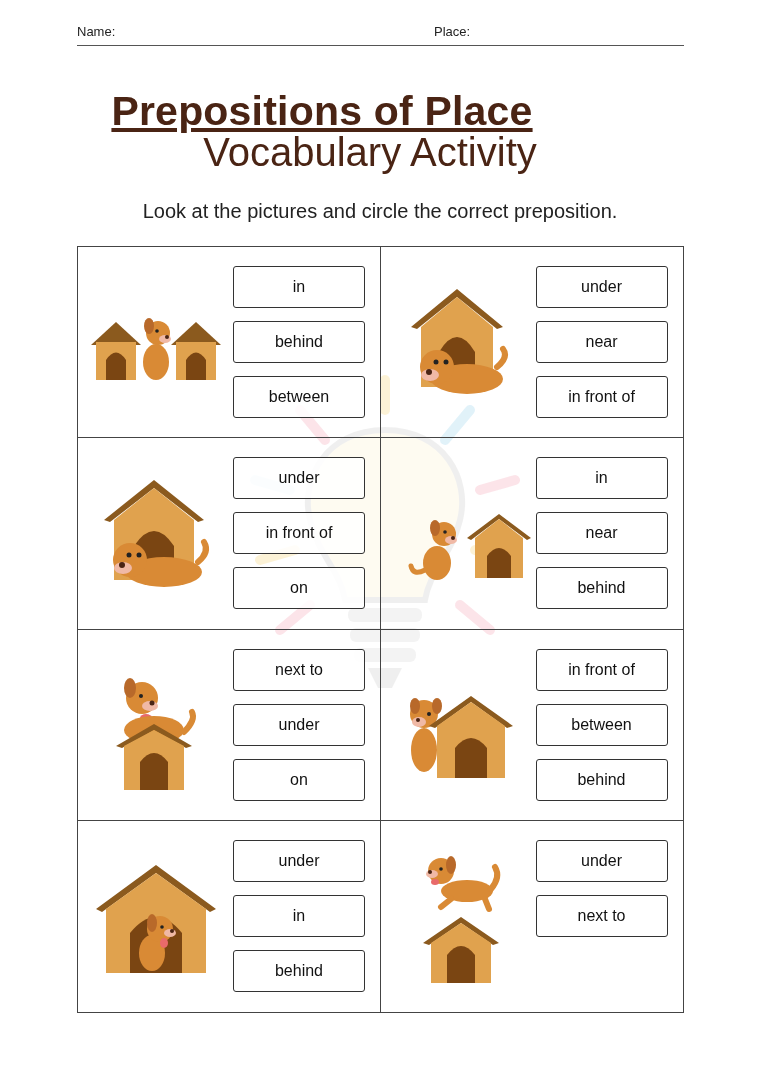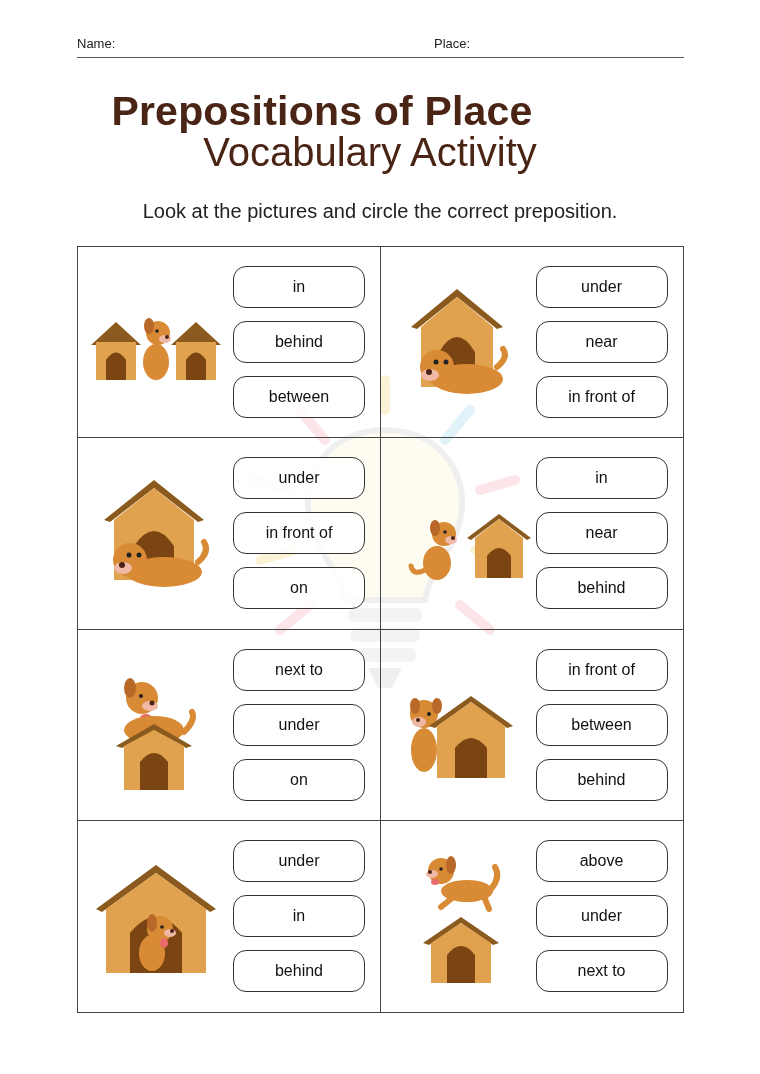--- a/index.html
+++ b/index.html
@@ -1,37 +1,37 @@
 <!DOCTYPE html>
 <html><head>
   <meta charset="utf-8">
   <style>
     * { box-sizing: border-box; margin: 0; padding: 0; }
     html, body { width: 760px; height: 1074px; background: #ffffff; overflow: hidden; }
     body { position: relative; font-family: "Liberation Sans", "DejaVu Sans", sans-serif; color: #1a1a1a; }
 
-    .header-row { position: absolute; left: 77px; top: 34px; width: 607px; height: 24px; border-bottom: 1.5px solid #555; }
+    .header-row { position: absolute; left: 77px; top: 22px; width: 607px; height: 24px; border-bottom: 1.5px solid #555; }
     .header-label { position: absolute; top: 2px; font-size: 13px; color: #222; }
     .name-label { left: 0; }
     .date-label { left: 357px; }
 
-    .title { position: absolute; left: 0; width: 644px; top: 88px; text-align: center; font-size: 41px; font-weight: bold; color: #4a2414; letter-spacing: 0.2px; }
+    .title { position: absolute; left: 0; width: 644px; top: 88px; text-align: center; font-size: 41px; font-weight: bold; color: #4a2414; letter-spacing: 0.2px; text-decoration: underline; }
     .subtitle { position: absolute; left: 0; width: 740px; top: 130px; text-align: center; font-size: 40px; color: #4a2414; }
     .instructions { position: absolute; left: 0; width: 760px; top: 200px; text-align: center; font-size: 20px; color: #222; }
 
     .watermark { position: absolute; left: 240px; top: 370px; width: 290px; height: 330px; opacity: 0.22; pointer-events: none; }
 
     .grid { position: absolute; left: 77px; top: 246px; width: 607px; height: 767px; border: 1.5px solid #444; display: grid; grid-template-columns: 1fr 1fr; grid-template-rows: repeat(4, 1fr); }
     .cell { position: relative; border-right: 1.5px solid #444; border-bottom: 1.5px solid #444; }
     .cell:nth-child(2n) { border-right: none; }
     .cell:nth-last-child(-n+2) { border-bottom: none; }
 
     .pic { position: absolute; left: 8px; top: 20px; width: 150px; height: 150px; }
     .options { position: absolute; left: 155px; top: 19px; width: 132px; display: flex; flex-direction: column; gap: 13px; }
-    .option { height: 42px; border: 1.5px solid #333; border-radius: 13px; background: rgba(255,255,255,0.85); display: flex; align-items: center; justify-content: center; font-size: 16px; color: #111; cursor: pointer; }
+    .option { height: 42px; border: 1.5px solid #333; border-radius: 3px; background: rgba(255,255,255,0.85); display: flex; align-items: center; justify-content: center; font-size: 16px; color: #111; cursor: pointer; }
   </style>
 </head>
 <body>
 
 <div class="header-row">
   <span class="header-label name-label">Name:</span>
   <span class="header-label date-label">Place:</span>
 </div>
 
 <div class="title">Prepositions of Place</div>
@@ -212,19 +212,18 @@
       <circle cx="52" cy="28" r="1.8" fill="#222"></circle>
       <ellipse cx="46" cy="41" rx="4" ry="3" fill="#e86a6a"></ellipse>
       <path d="M102 48 Q112 36 106 26" stroke="#d98a35" stroke-width="6" fill="none" stroke-linecap="round"></path>
       <line x1="62" y1="58" x2="52" y2="66" stroke="#d98a35" stroke-width="6" stroke-linecap="round"></line>
       <line x1="96" y1="58" x2="100" y2="68" stroke="#d98a35" stroke-width="6" stroke-linecap="round"></line>
       <polygon points="34,102 72,76 110,102 104,104 72,82 40,104" fill="#8b5a1e"></polygon>
       <polygon points="42,102 72,82 102,102 102,142 42,142" fill="#e0a24e"></polygon>
       <path d="M58 142 L58 114 Q72 96 86 114 L86 142 Z" fill="#7a4512"></path>
     </svg>
     <div class="options">
-      <div class="option">above</div>
       <div class="option">under</div>
       <div class="option">next to</div>
     </div>
   </div>
 
 </div>
 
 </body></html>

